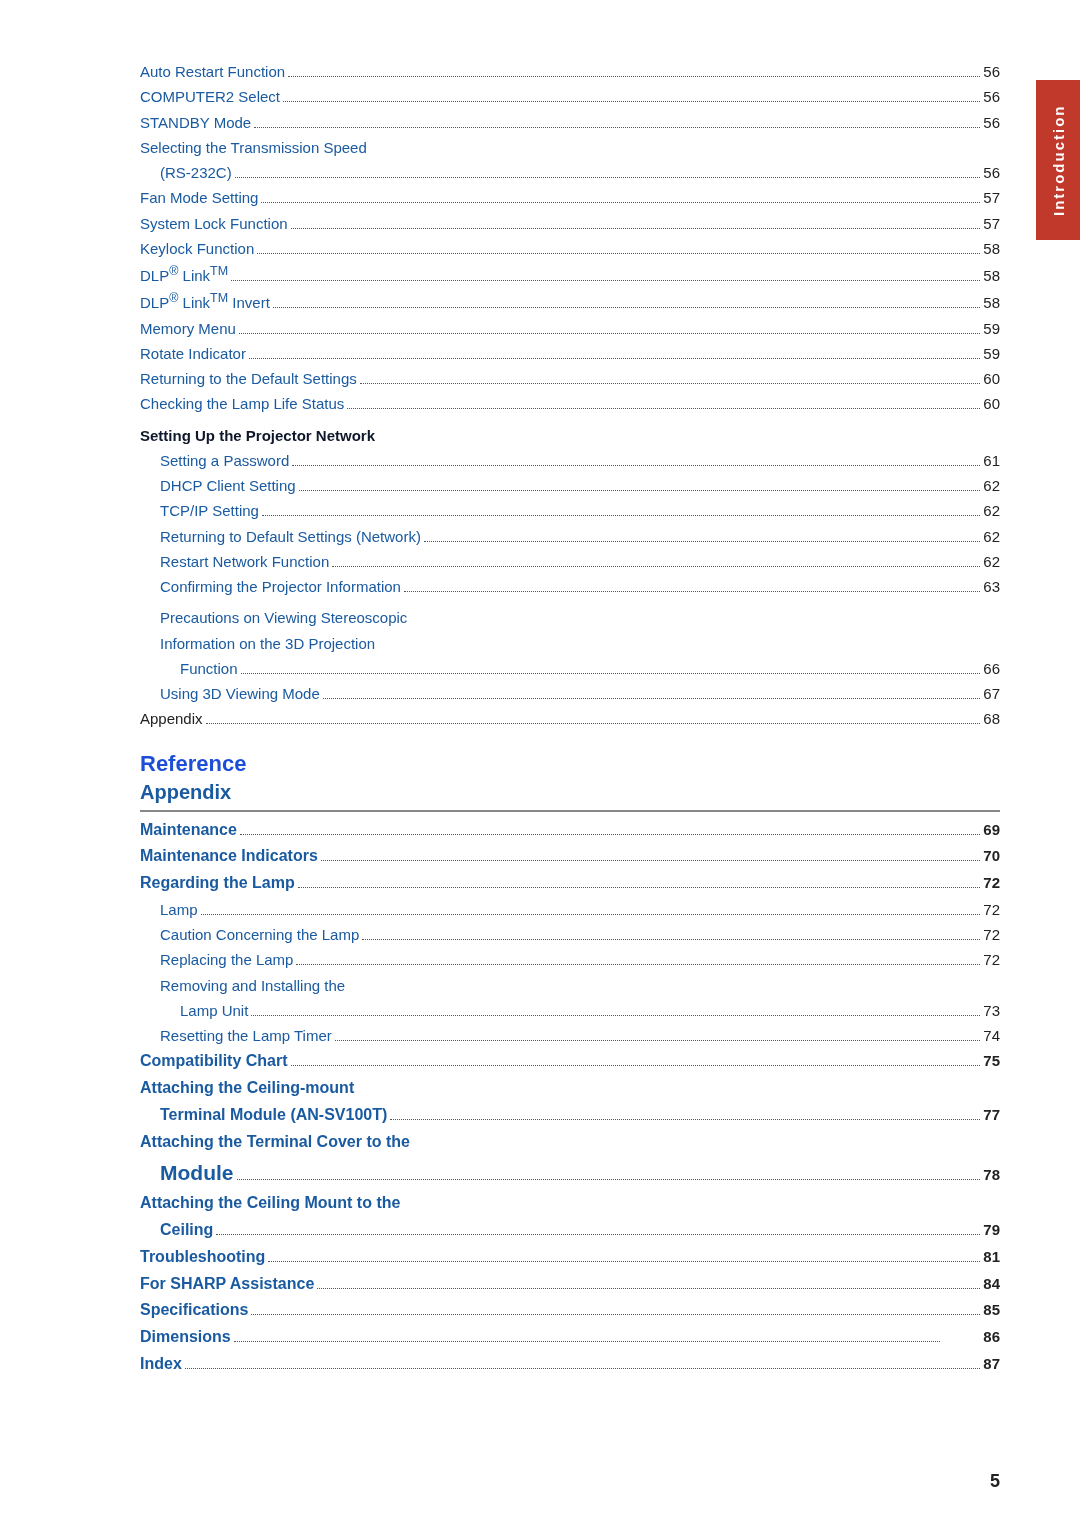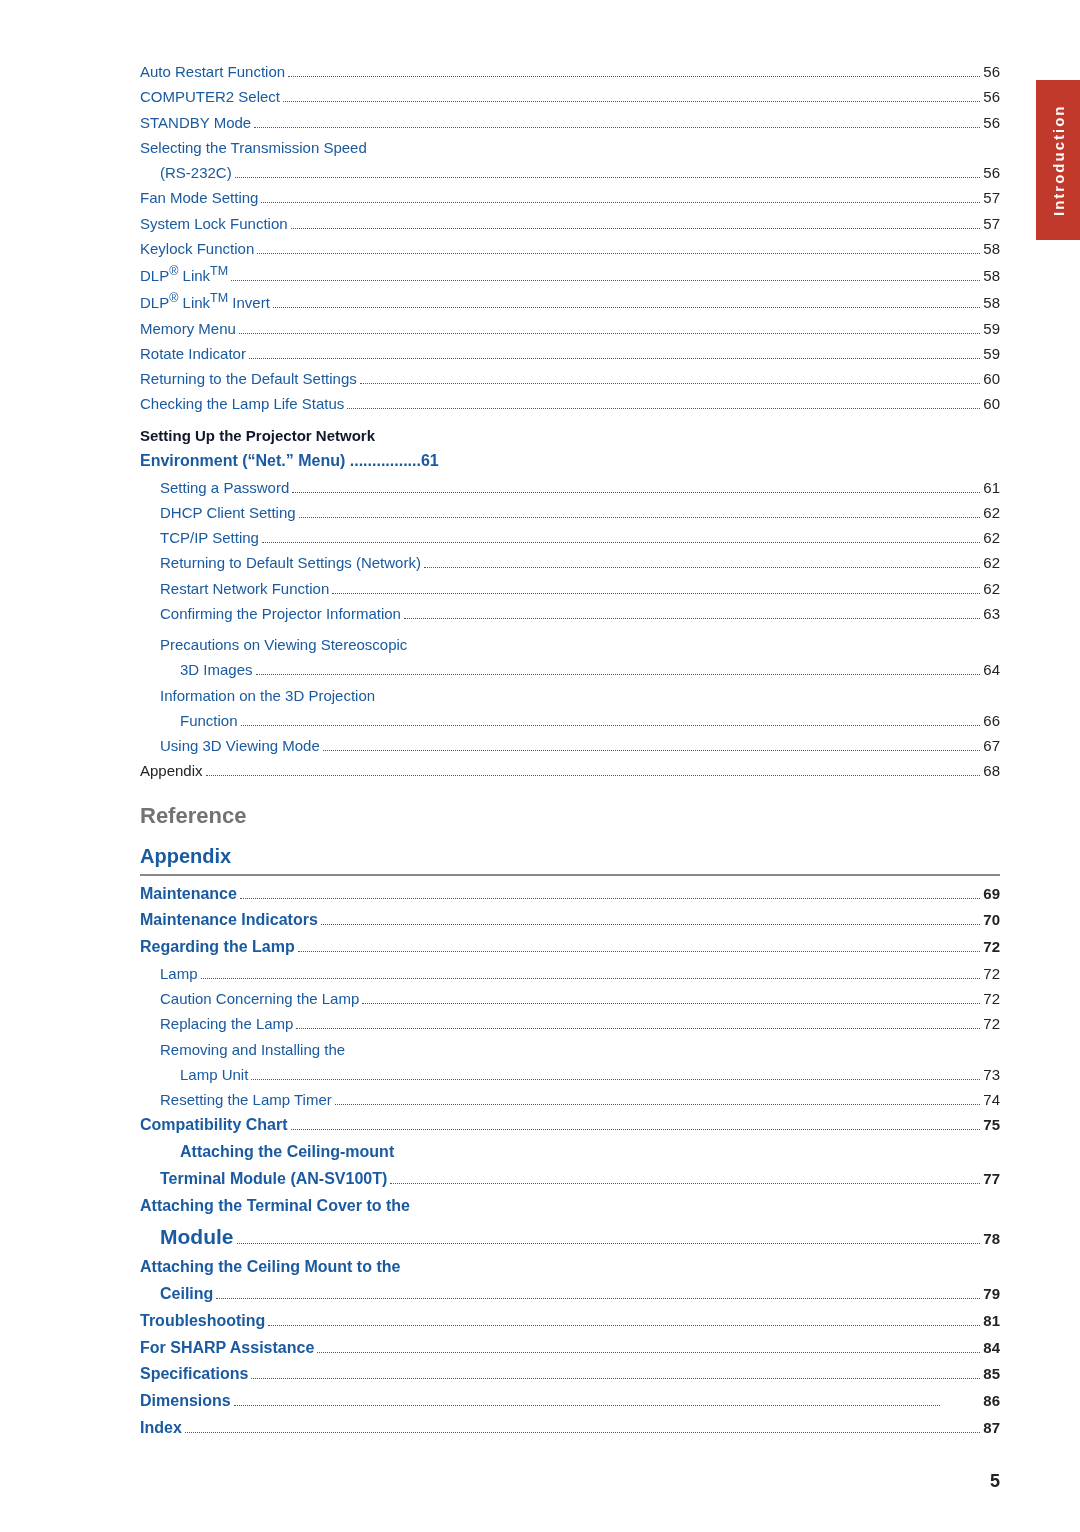--- a/index.html
+++ b/index.html
@@ -84,22 +84,22 @@
     .link-blue { color: #1a5aa0; }
 
     
     .indent-1 { padding-left: 20px; }
     .indent-2 { padding-left: 40px; }
 
     
     .reference-header {
       font-size: 22px;
       font-weight: bold;
-      color: #737373;
-      margin: 20px 0 16px 0;
+      color: #1d4ed8;
+      margin: 20px 0 4px 0;
     }
 
     .appendix-header {
       font-size: 20px;
       font-weight: bold;
       color: #1a5aa0;
       margin: 0 0 6px 0;
       padding-bottom: 6px;
       border-bottom: 2px solid #888;
     }
@@ -196,21 +196,20 @@
 
     <div class="toc-entry">
       <span class="entry-text link-blue">Checking the Lamp Life Status</span>
       <span class="dots"></span>
       <span class="page-num">60</span>
     </div>
   </div>
 
   <div class="toc-section">
     <div class="no-dots" style="font-weight:bold; color:#0f172a; margin-top:6px;">Setting Up the Projector Network</div>
-    <div class="no-dots link-blue" style="font-weight:bold; font-size:16px; margin-bottom:2px;">Environment (“Net.” Menu) ................61</div>
 
     <div class="toc-entry indent-1">
       <span class="entry-text link-blue">Setting a Password</span>
       <span class="dots"></span>
       <span class="page-num">61</span>
     </div>
     <div class="toc-entry indent-1">
       <span class="entry-text link-blue">DHCP Client Setting</span>
       <span class="dots"></span>
       <span class="page-num">62</span>
@@ -233,25 +232,20 @@
     <div class="toc-entry indent-1">
       <span class="entry-text link-blue">Confirming the Projector Information</span>
       <span class="dots"></span>
       <span class="page-num">63</span>
     </div>
   </div>
 
   <div class="toc-section">
 
     <div class="no-dots link-blue indent-1">Precautions on Viewing Stereoscopic</div>
-    <div class="toc-entry indent-2">
-      <span class="entry-text link-blue">3D Images</span>
-      <span class="dots"></span>
-      <span class="page-num">64</span>
-    </div>
 
     <div class="no-dots link-blue indent-1">Information on the 3D Projection</div>
     <div class="toc-entry indent-2">
       <span class="entry-text link-blue">Function</span>
       <span class="dots"></span>
       <span class="page-num">66</span>
     </div>
 
     <div class="toc-entry indent-1">
       <span class="entry-text link-blue">Using 3D Viewing Mode</span>
@@ -319,21 +313,21 @@
       <span class="dots"></span>
       <span class="page-num">74</span>
     </div>
 
     <div class="toc-entry">
       <span class="entry-text link-blue" style="font-weight:bold; font-size:16px;">Compatibility Chart</span>
       <span class="dots"></span>
       <span class="page-num" style="font-weight:bold;">75</span>
     </div>
 
-    <div class="no-dots link-blue" style="font-weight:bold; font-size:16px;margin-left:40px;">Attaching the Ceiling-mount</div>
+    <div class="no-dots link-blue" style="font-weight:bold; font-size:16px;">Attaching the Ceiling-mount</div>
     <div class="toc-entry indent-1">
       <span class="entry-text link-blue" style="font-weight:bold; font-size:16px;">Terminal Module (AN-SV100T)</span>
       <span class="dots"></span>
       <span class="page-num" style="font-weight:bold;">77</span>
     </div>
 
     <div class="no-dots link-blue" style="font-weight:bold; font-size:16px;">Attaching the Terminal Cover to the</div>
     <div class="toc-entry indent-1">
       <span class="entry-text link-blue" style="font-weight:bold; font-size:21px;">Module</span>
       <span class="dots"></span>

